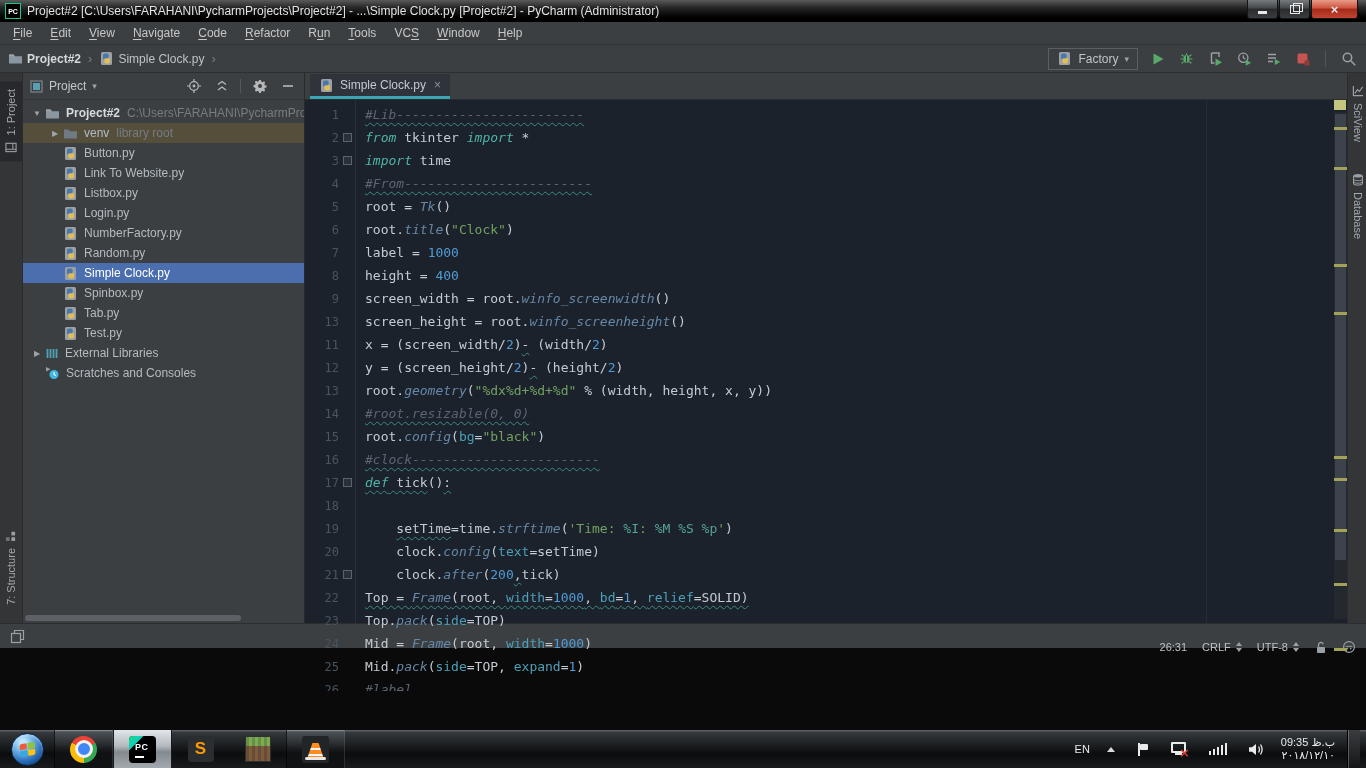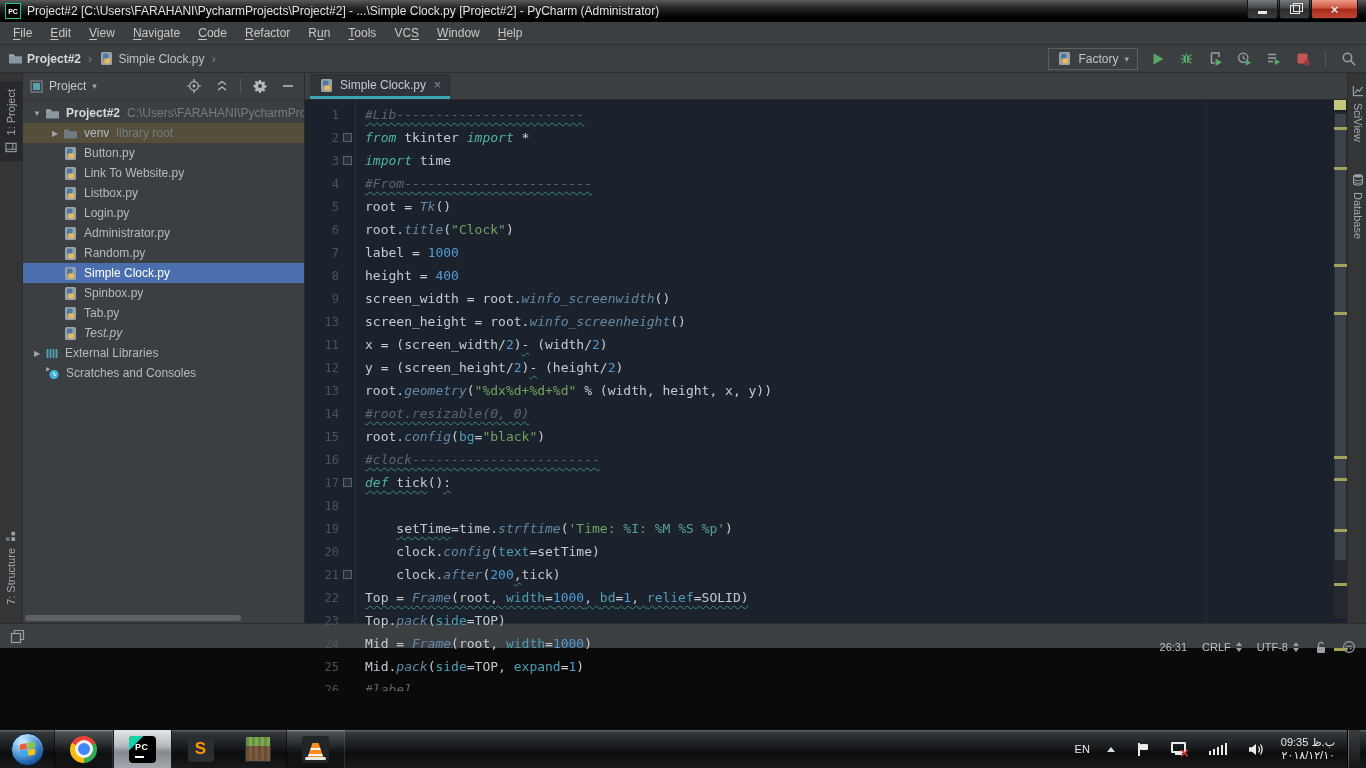--- a/index.html
+++ b/index.html
@@ -404,21 +404,21 @@
             </div>
             <div class="trow" style="padding-left: 24px;">
               <span class="tw"></span>
               <span class="ic">
                 <svg width="15" height="15" viewBox="0 0 15 15">
                   <rect x="2" y="1" width="11" height="13" rx="1.5" fill="#9aa0a6"></rect>
                   <path d="M4 4.2c0-.9.8-1.7 1.9-1.7h1.9c1 0 1.8.8 1.8 1.7v1.6c0 .9-.8 1.6-1.8 1.6H5.9c-1 0-1.9.7-1.9 1.6V4.2z" fill="#4878a8"></path>
                   <path d="M11 10.8c0 .9-.8 1.7-1.9 1.7H7.2c-1 0-1.8-.8-1.8-1.7V9.2c0-.9.8-1.6 1.8-1.6h1.9c1 0 1.9-.7 1.9-1.6v4.8z" fill="#e3bd56"></path>
                 </svg>
               </span>
-              <span class="tlabel">Administrator.py</span>
+              <span class="tlabel">NumberFactory.py</span>
             </div>
             <div class="trow" style="padding-left: 24px;">
               <span class="tw"></span>
               <span class="ic">
                 <svg width="15" height="15" viewBox="0 0 15 15">
                   <rect x="2" y="1" width="11" height="13" rx="1.5" fill="#9aa0a6"></rect>
                   <path d="M4 4.2c0-.9.8-1.7 1.9-1.7h1.9c1 0 1.8.8 1.8 1.7v1.6c0 .9-.8 1.6-1.8 1.6H5.9c-1 0-1.9.7-1.9 1.6V4.2z" fill="#4878a8"></path>
                   <path d="M11 10.8c0 .9-.8 1.7-1.9 1.7H7.2c-1 0-1.8-.8-1.8-1.7V9.2c0-.9.8-1.6 1.8-1.6h1.9c1 0 1.9-.7 1.9-1.6v4.8z" fill="#e3bd56"></path>
                 </svg>
               </span>
@@ -450,21 +450,21 @@
               <span class="tw"></span>
               <span class="ic">
                 <svg width="15" height="15" viewBox="0 0 15 15">
                   <rect x="2" y="1" width="11" height="13" rx="1.5" fill="#9aa0a6"></rect>
                   <path d="M4 4.2c0-.9.8-1.7 1.9-1.7h1.9c1 0 1.8.8 1.8 1.7v1.6c0 .9-.8 1.6-1.8 1.6H5.9c-1 0-1.9.7-1.9 1.6V4.2z" fill="#4878a8"></path>
                   <path d="M11 10.8c0 .9-.8 1.7-1.9 1.7H7.2c-1 0-1.8-.8-1.8-1.7V9.2c0-.9.8-1.6 1.8-1.6h1.9c1 0 1.9-.7 1.9-1.6v4.8z" fill="#e3bd56"></path>
                 </svg>
               </span>
               <span class="tlabel">Tab.py</span>
             </div>
-            <div class="trow" style="padding-left: 24px; font-style: italic;">
+            <div class="trow" style="padding-left: 24px;">
               <span class="tw"></span>
               <span class="ic">
                 <svg width="15" height="15" viewBox="0 0 15 15">
                   <rect x="2" y="1" width="11" height="13" rx="1.5" fill="#9aa0a6"></rect>
                   <path d="M4 4.2c0-.9.8-1.7 1.9-1.7h1.9c1 0 1.8.8 1.8 1.7v1.6c0 .9-.8 1.6-1.8 1.6H5.9c-1 0-1.9.7-1.9 1.6V4.2z" fill="#4878a8"></path>
                   <path d="M11 10.8c0 .9-.8 1.7-1.9 1.7H7.2c-1 0-1.8-.8-1.8-1.7V9.2c0-.9.8-1.6 1.8-1.6h1.9c1 0 1.9-.7 1.9-1.6v4.8z" fill="#e3bd56"></path>
                 </svg>
               </span>
               <span class="tlabel">Test.py</span>
             </div>

